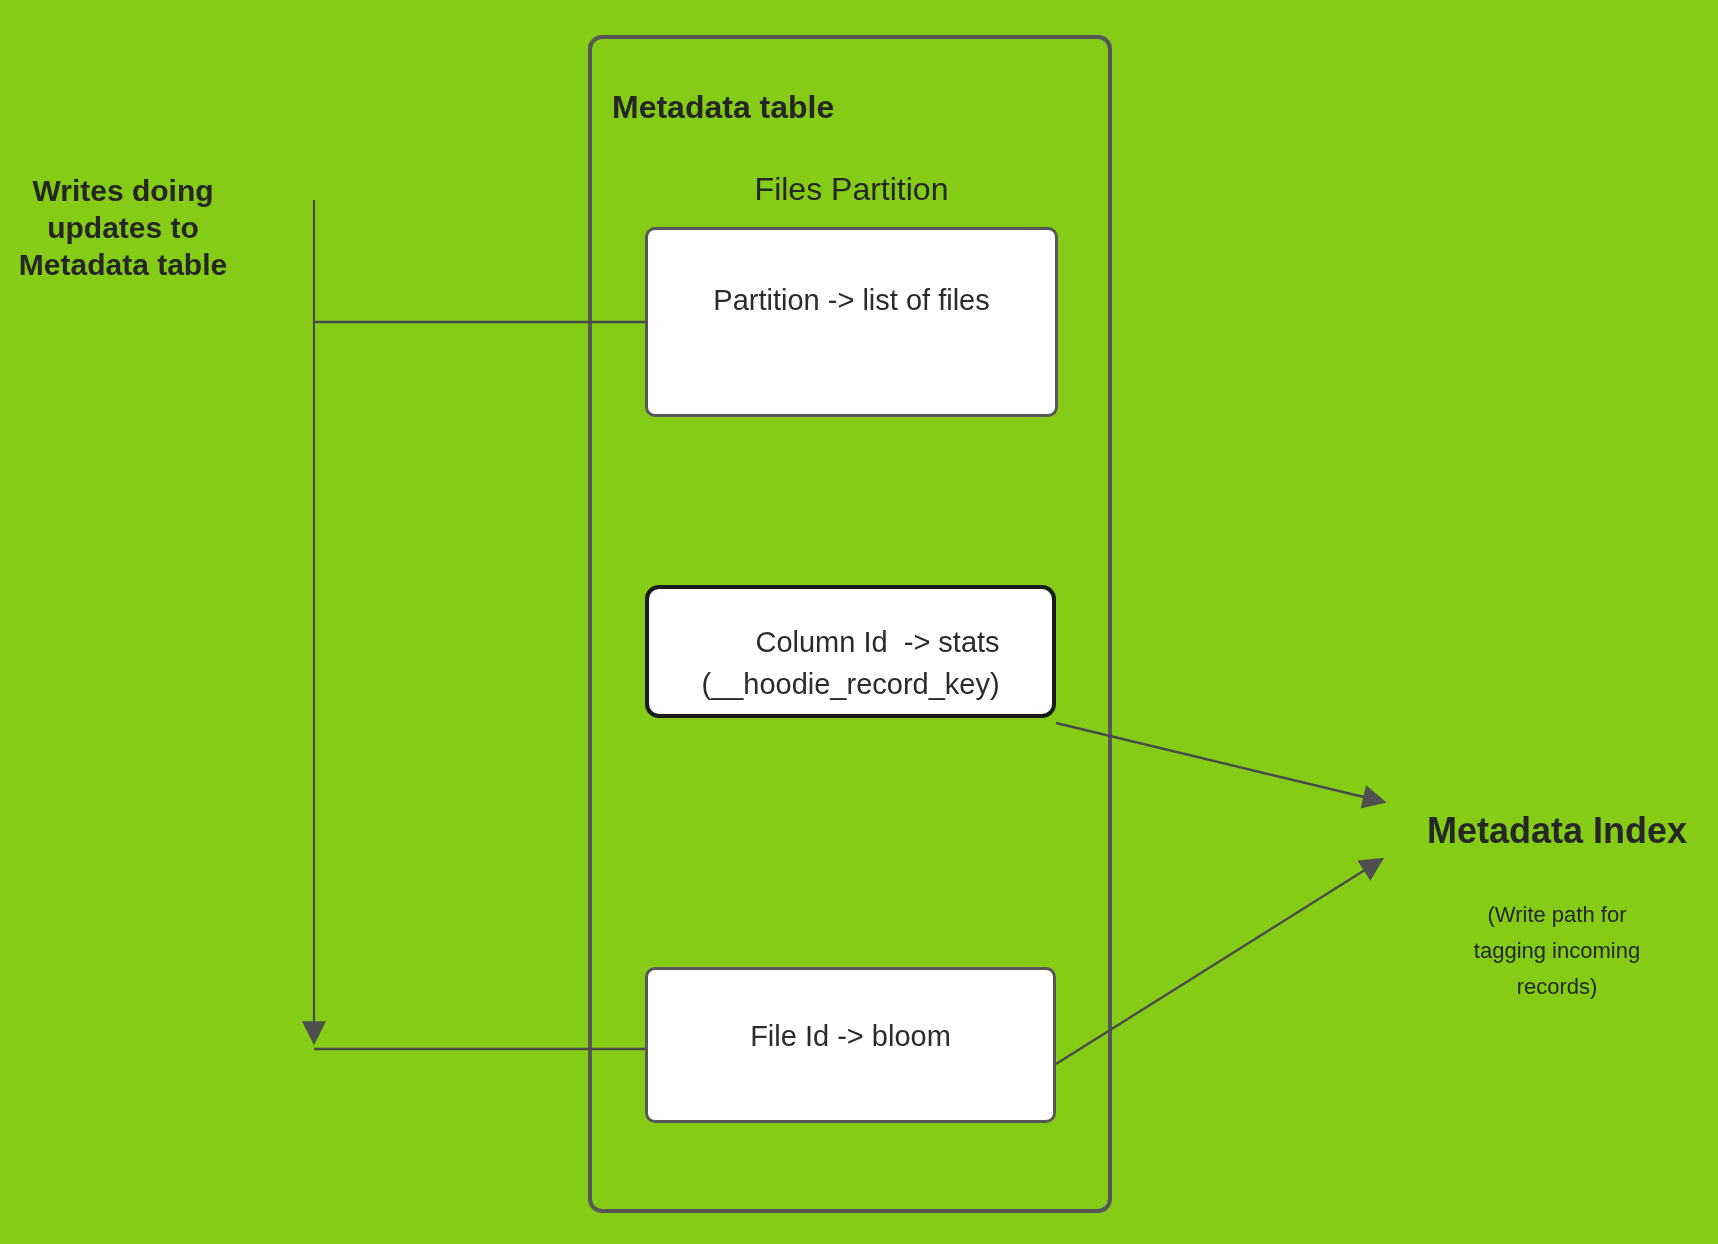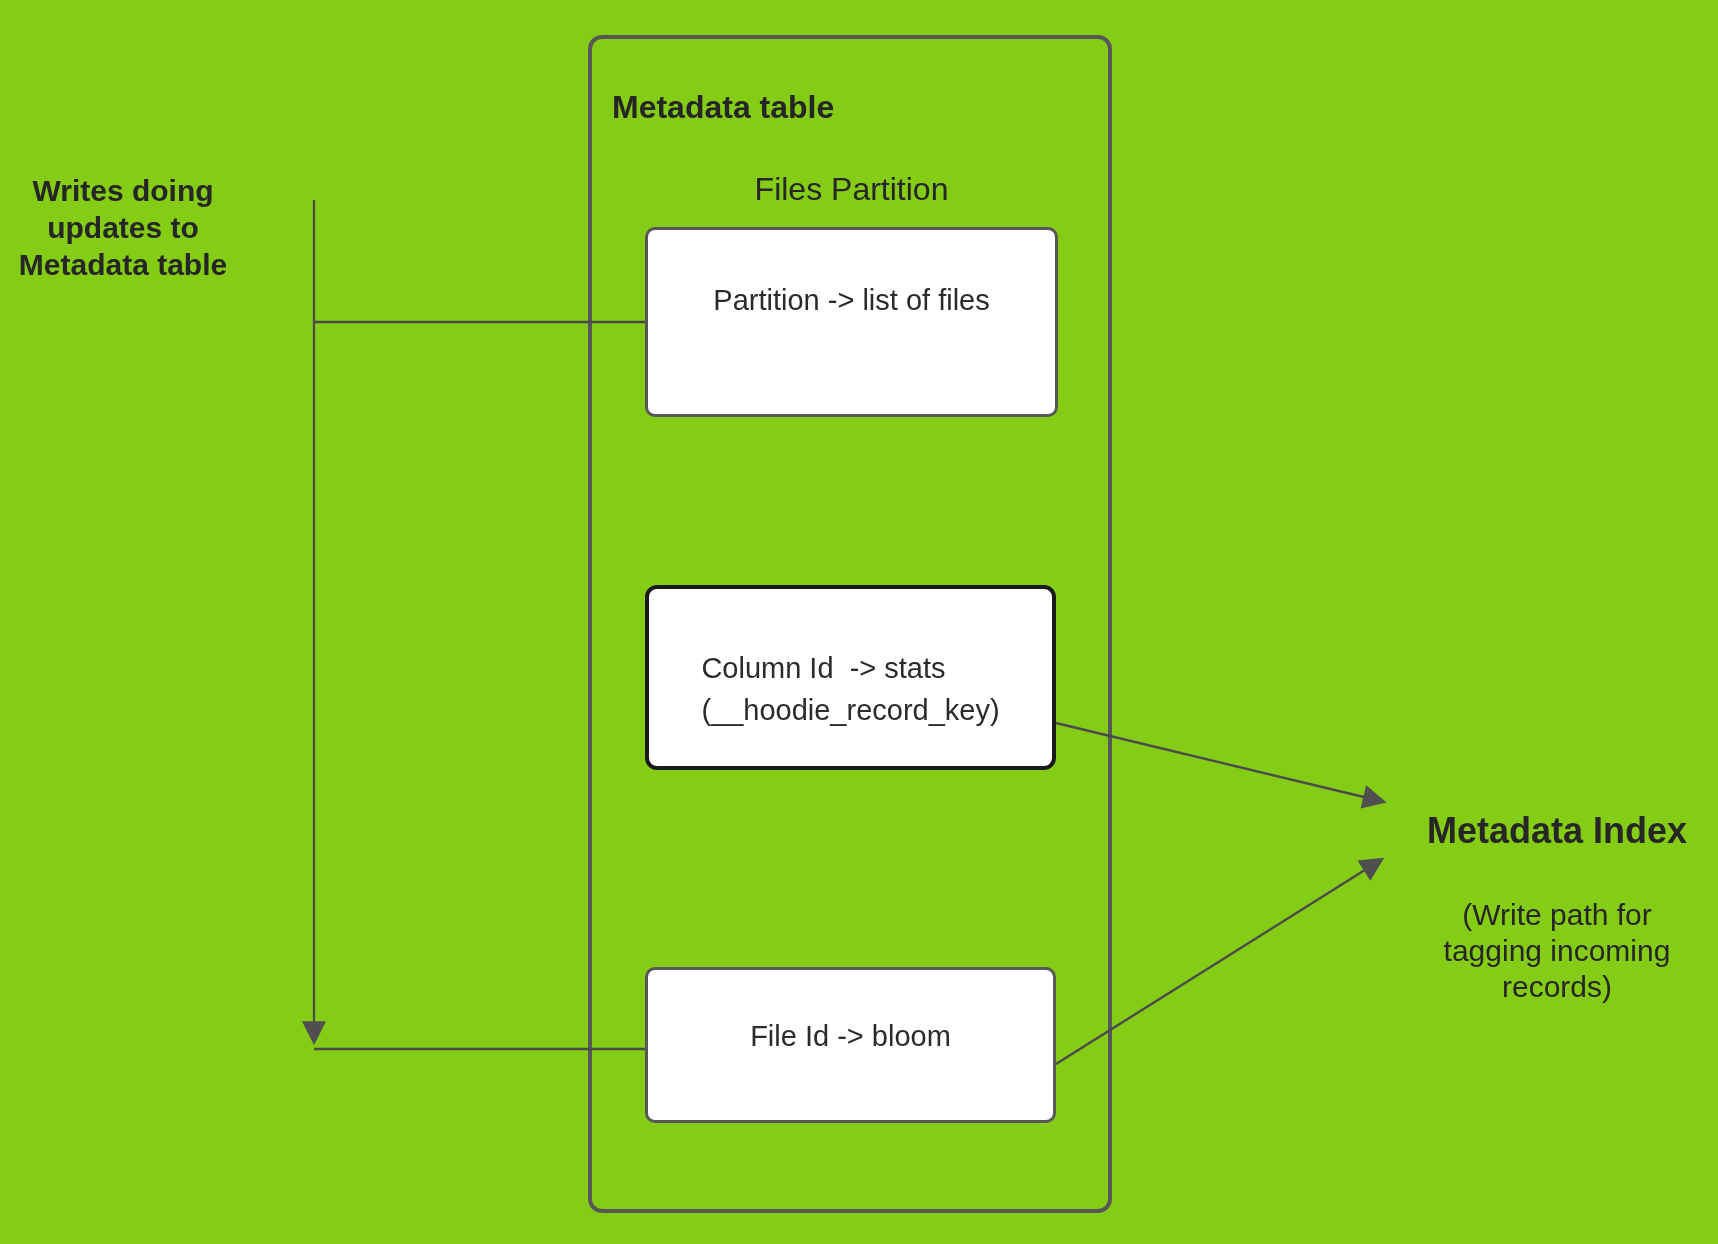--- a/index.html
+++ b/index.html
@@ -34,27 +34,27 @@
     box-sizing: border-box;
     z-index: 1;
   }
   .inner-box {
     position: absolute;
     box-sizing: border-box;
     background: #ffffff;
     display: flex;
     align-items: center;
     justify-content: center;
-    text-align: left;
+    text-align: right;
     z-index: 3;
   }
   .gray-border { border: 3.5px solid #575757; border-radius: 10px; }
   .dark-border { border: 4.5px solid #1a1a1a; border-radius: 12px; }
   .files-box  { left: 645px; top: 227px; width: 413px; height: 190px; padding-bottom: 44px; }
-  .stats-box  { left: 645px; top: 585px; width: 411px; height: 185px; padding-top: 22px; }
+  .stats-box  { left: 645px; top: 585px; width: 411px; height: 133px; padding-top: 22px; border-radius: 14px; }
   .bloom-box  { left: 645px; top: 967px; width: 411px; height: 156px; padding-bottom: 18px; }
   .box-text {
     font-size: 29px;
     line-height: 42px;
     color: #2b2b2b;
     white-space: pre-wrap;
   }
   .diagram-title {
     position: absolute;
     left: 612px;
@@ -101,21 +101,21 @@
     line-height: 43px;
     white-space: pre-wrap;
     z-index: 4;
   }
   .index-subtitle {
     position: absolute;
     left: 1397px;
     top: 897px;
     width: 320px;
     text-align: center;
-    font-size: 30px;
+    font-size: 22px;
     line-height: 36px;
     white-space: pre-wrap;
     z-index: 4;
   }
 </style>
 </head>
 <body>
 
 <div class="canvas">
 

